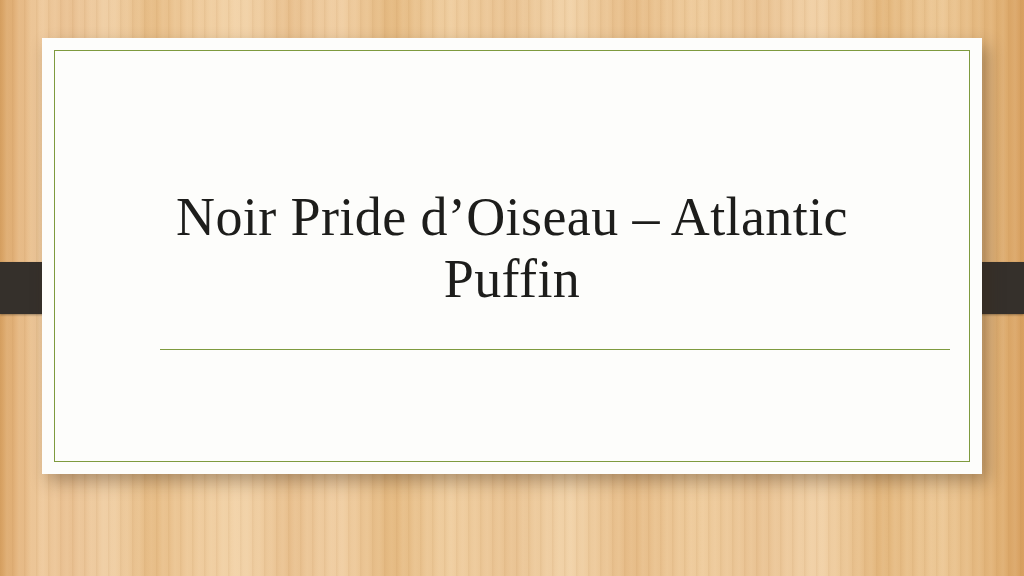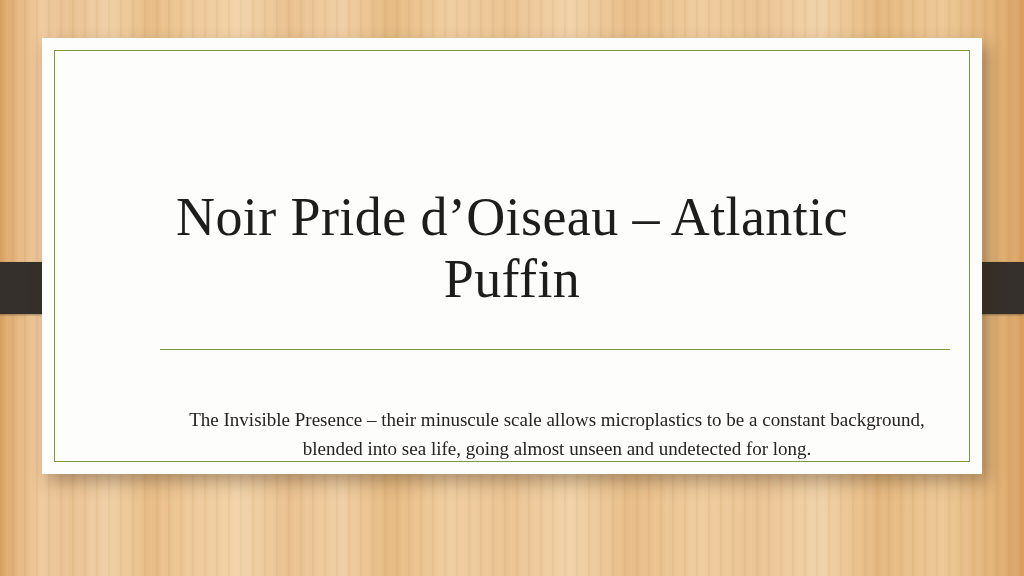--- a/index.html
+++ b/index.html
@@ -117,15 +117,14 @@
   <div class="strap left"></div>
   <div class="strap right"></div>
 
   <div class="card">
     <div class="card-border"></div>
 
     <div class="title">Noir Pride d’Oiseau – Atlantic Puffin</div>
 
     <div class="divider"></div>
 
-    <div class="subtitle">The Invisible Presence – their minuscule scale allows microplastics to be a constant background, blended into sea life, going almost unseen and undetected for long.</div>
   </div>
 </div>
 
 </body></html>

